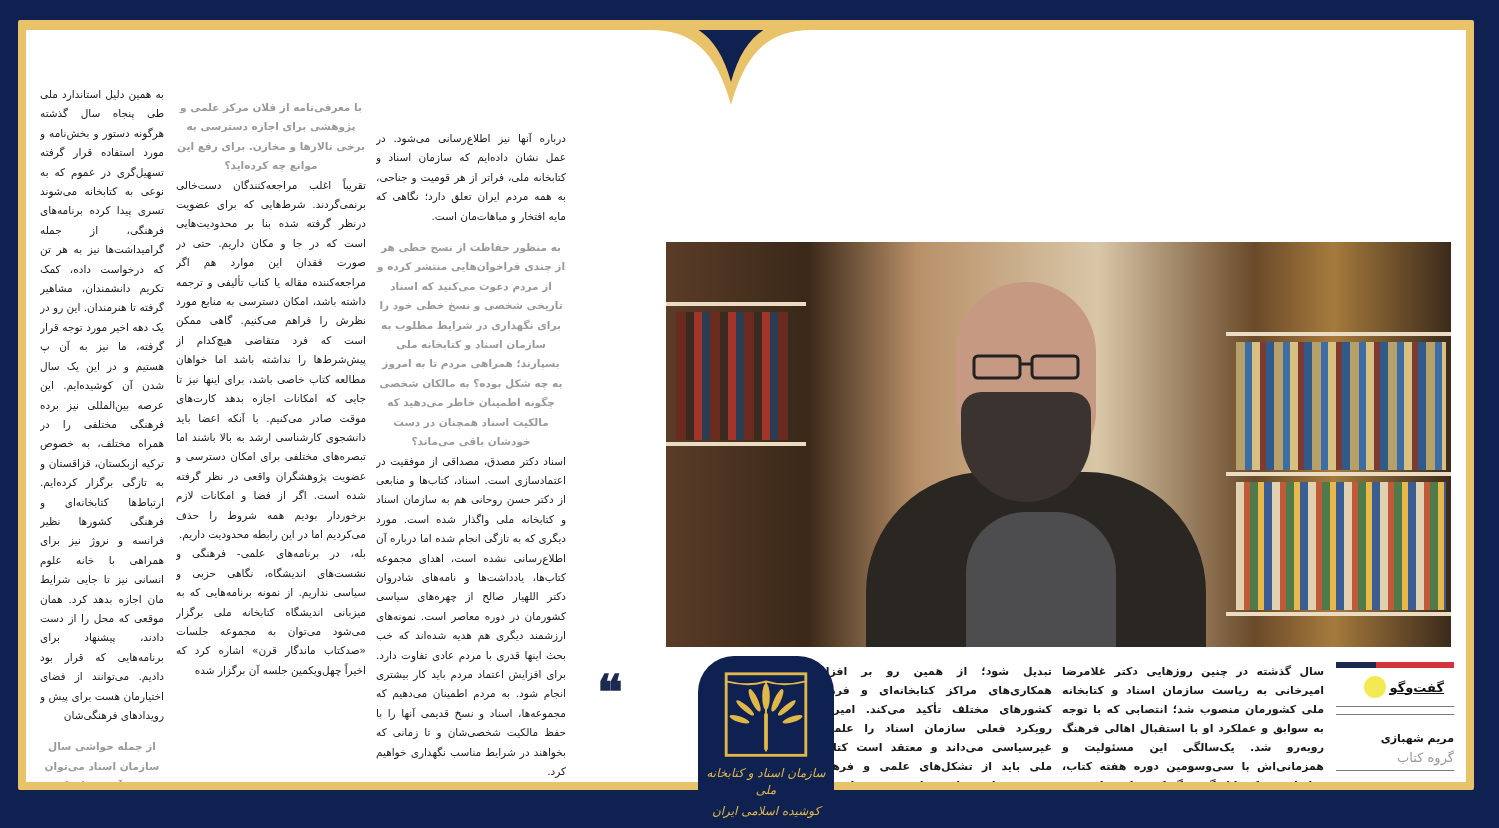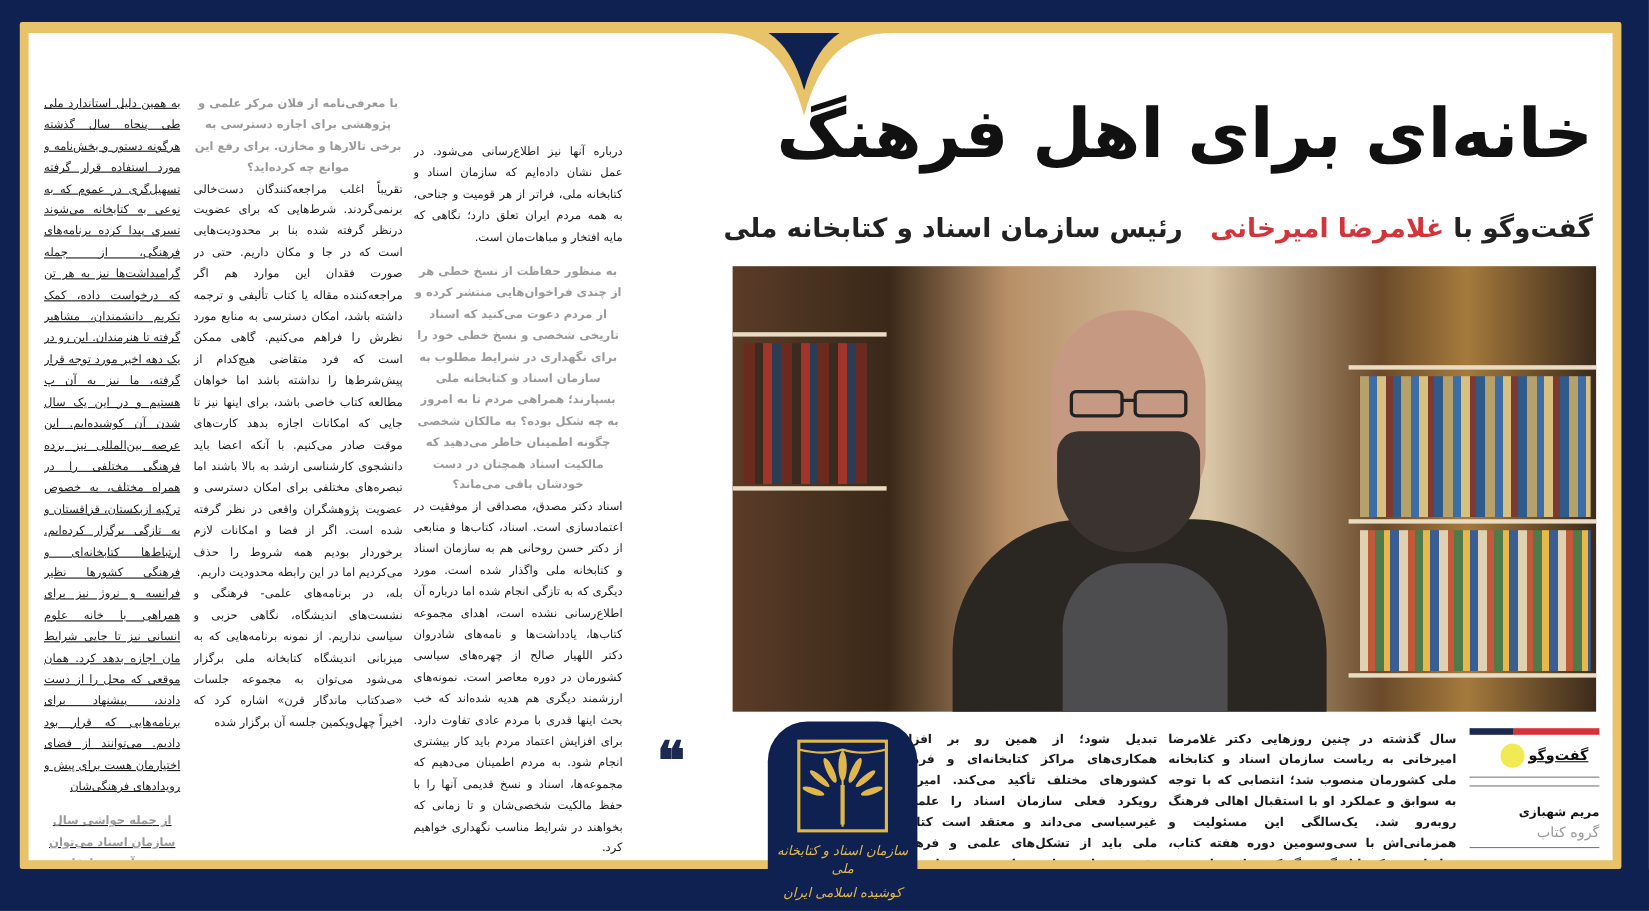--- a/index.html
+++ b/index.html
@@ -22,22 +22,22 @@
 
   .col {
     position: absolute; top: 55px; direction: rtl; text-align: justify;
     font-size: 10.5px; line-height: 19.4px; color: #1a1a1a;
     overflow: hidden;
   }
   .col p { margin-bottom: 0; }
   .q { color: #9a9a9a; font-weight: bold; text-align: center; margin: 12px 0 2px; font-size: 10.5px; line-height: 19.4px;}
   .q:first-child { margin-top: 0; }
 
-  .col1 { left: 14px; width: 124px; height: 697px; text-decoration: underline; }
-  .col2 { left: 150px; width: 190px; height: 697px; }
+  .col1 { left: 14px; width: 124px; height: 697px; }
+  .col2 { left: 150px; width: 190px; height: 697px; margin-top: 13px; }
   .col3 { left: 350px; width: 190px; height: 697px; margin-top: 44px; }
 
   .headline {
     position: absolute; right: 18px; top: 52px; direction: rtl;
     font-family: "DejaVu Sans", sans-serif; font-weight: bold;
     font-size: 62px; line-height: 80px; color: #111; letter-spacing: -1px;
   }
   .subhead {
     position: absolute; right: 18px; top: 160px; direction: rtl;
     font-weight: bold; font-size: 24px; line-height: 34px; color: #222;
@@ -134,28 +134,21 @@
   </div>
 
   <div class="col col3">
     <p>درباره آنها نیز اطلاع‌رسانی می‌شود. در عمل نشان داده‌ایم که سازمان اسناد و کتابخانه ملی، فراتر از هر قومیت و جناحی، به همه مردم ایران تعلق دارد؛ نگاهی که مایه افتخار و مباهات‌مان است.</p>
     <p class="q">به منظور حفاظت از نسخ خطی هر از چندی فراخوان‌هایی منتشر کرده و از مردم دعوت می‌کنید که اسناد تاریخی شخصی و نسخ خطی خود را برای نگهداری در شرایط مطلوب به سازمان اسناد و کتابخانه ملی بسپارند؛ همراهی مردم تا به امروز به چه شکل بوده؟ به مالکان شخصی چگونه اطمینان خاطر می‌دهید که مالکیت اسناد همچنان در دست خودشان باقی می‌ماند؟</p>
     <p>اسناد دکتر مصدق، مصداقی از موفقیت در اعتمادسازی است. اسناد، کتاب‌ها و منابعی از دکتر حسن روحانی هم به سازمان اسناد و کتابخانه ملی واگذار شده است. مورد دیگری که به تازگی انجام شده اما درباره آن اطلاع‌رسانی نشده است، اهدای مجموعه کتاب‌ها، یادداشت‌ها و نامه‌های شادروان دکتر اللهیار صالح از چهره‌های سیاسی کشورمان در دوره معاصر است. نمونه‌های ارزشمند دیگری هم هدیه شده‌اند که خب بحث اینها قدری با مردم عادی تفاوت دارد. برای افزایش اعتماد مردم باید کار بیشتری انجام شود. به مردم اطمینان می‌دهیم که مجموعه‌ها، اسناد و نسخ قدیمی آنها را با حفظ مالکیت شخصی‌شان و تا زمانی که بخواهند در شرایط مناسب نگهداری خواهیم کرد.</p>
     <p class="q">در حیطه خدمت‌رسانی به مراجعه‌کنندگان چه اقداماتی انجام داده‌اید؟</p>
 
   </div>
 
-  <h1 class="headline">خانه‌ای برای اهل فرهنگ</h1>
-
-  <div class="subhead">
-    <span>گفت‌وگو با</span>
-    <span class="red">غلامرضا امیرخانی</span>
-    &nbsp;
-    <span>رئیس سازمان اسناد و کتابخانه ملی</span>
-  </div>
+
 
   <div class="photo">
     <div class="shelf" style="left:0;top:60px;width:140px;"></div>
     <div class="shelf" style="left:0;top:200px;width:140px;"></div>
     <div class="shelf" style="left:560px;top:90px;width:225px;"></div>
     <div class="shelf" style="left:560px;top:230px;width:225px;"></div>
     <div class="shelf" style="left:560px;top:370px;width:225px;"></div>
     <div style="position:absolute;left:10px;top:70px;width:120px;height:128px;background:repeating-linear-gradient(90deg,#6b2a1e 0 10px,#3b2a20 10px 18px,#a3342a 18px 26px,#2b3d55 26px 34px);"></div>
     <div style="position:absolute;left:570px;top:100px;width:210px;height:128px;background:repeating-linear-gradient(90deg,#b7a16b 0 9px,#3c6ea5 9px 16px,#d8c080 16px 24px,#7d3a32 24px 30px,#2f5a8a 30px 38px);"></div>
     <div style="position:absolute;left:570px;top:240px;width:210px;height:128px;background:repeating-linear-gradient(90deg,#e0d2b0 0 8px,#c25a3a 8px 14px,#4f7a4a 14px 22px,#e8b84a 22px 28px,#3a5d94 28px 36px);"></div>

